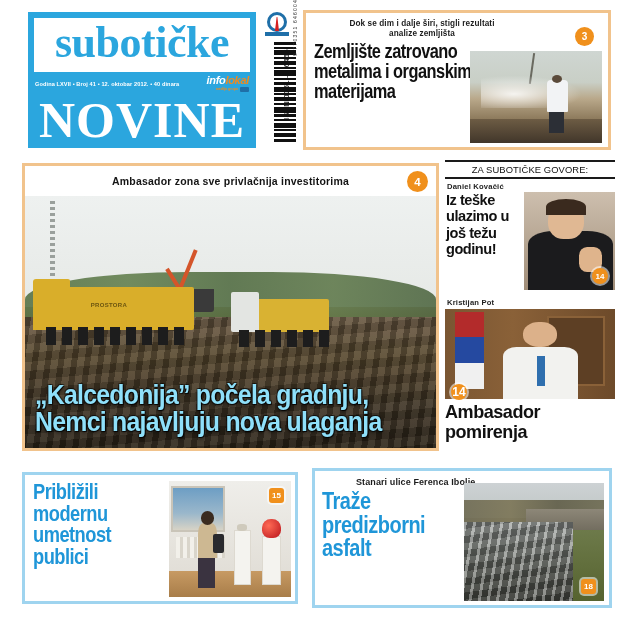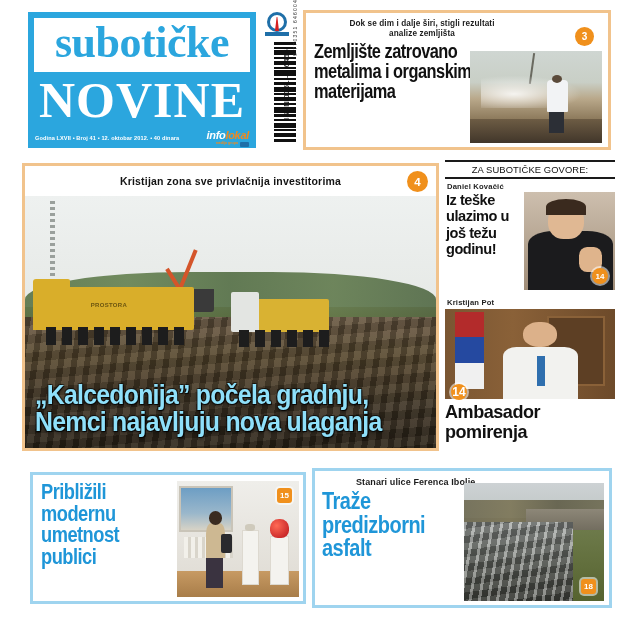--- a/index.html
+++ b/index.html
@@ -391,21 +391,21 @@
   }
   #badge-side2 { left: 6px; top: 86px; width: 16px; height: 16px; font-size: 12px; }
   #side2-head {
     position: absolute; left: 0; top: 104px; width: 100%;
     font-size: 19px; font-weight: 700; color: #111;
     line-height: 1.03; letter-spacing: -0.5px;
     transform: scaleX(0.95); transform-origin: left top;
   }
 
   
-  #art-bl { left: 30px; top: 472px; width: 276px; height: 132px; }
+  #art-bl { left: 22px; top: 472px; width: 276px; height: 132px; }
   #art-bl-head {
     position: absolute; left: 8px; top: 7px; width: 150px;
     font-size: 21.5px;
   }
   #art-bl-photo {
     position: absolute; right: 4px; top: 6px; width: 122px; height: 116px;
     overflow: hidden; background: #e8e6e0;
   }
   #art-bl-photo .gwall { position: absolute; inset: 0; background: linear-gradient(#efeeea,#dedad2); }
   #art-bl-photo .window {
@@ -496,33 +496,33 @@
   }
   #badge-br { right: 8px; bottom: 7px; width: 15px; height: 15px; font-size: 8px; border-radius: 3px; }
 </style>
 </head>
 <body>
 
 <div id="page">
 
   <div id="masthead">
     <div id="masthead-word1">subotičke</div>
-    <div id="masthead-word2">NOVINE</div>
     <div id="masthead-strip">
       <div id="masthead-tagline">Godina LXVII • Broj 41 • 12. oktobar 2012. • 40 dinara</div>
       <div id="infolokal">
         <div id="infolokal-main">
           <span class="w">info</span><span class="o">lokal</span>
         </div>
         <div id="infolokal-sub">
           <span>medija grupa</span>
           <div id="infolokal-badge"></div>
         </div>
       </div>
     </div>
+    <div id="masthead-word2">NOVINE</div>
   </div>
 
   <div id="issn-col">
     <div id="rtv-logo">
       <div class="ring"></div>
       <div class="mast"></div>
       <div class="base"></div>
     </div>
     <div id="issn-text">ISSN 0351 — 6466</div>
     <div id="barcode">
@@ -559,21 +559,21 @@
       <div class="ground"></div>
       <div class="person-legs"></div>
       <div class="person-body"></div>
       <div class="person-head"></div>
     </div>
     <div id="badge-top" class="pagebadge">3</div>
   </div>
 
   <div id="art-main" class="box box-orange">
     <div id="art-main-kickerbar">
-      <div id="art-main-kicker">Kristijan zona sve privlačnija investitorima</div>
+      <div id="art-main-kicker">Ambasador zona sve privlačnija investitorima</div>
     </div>
     <div id="badge-main" class="pagebadge">4</div>
     <div id="art-main-photo">
       <div class="sky"></div>
       <div class="treeline"></div>
       <div class="tower"></div>
       <div class="dirt"></div>
       <div class="excav-arm"></div>
       <div class="excav-arm2"></div>
       <div class="excav-bucket"></div>

